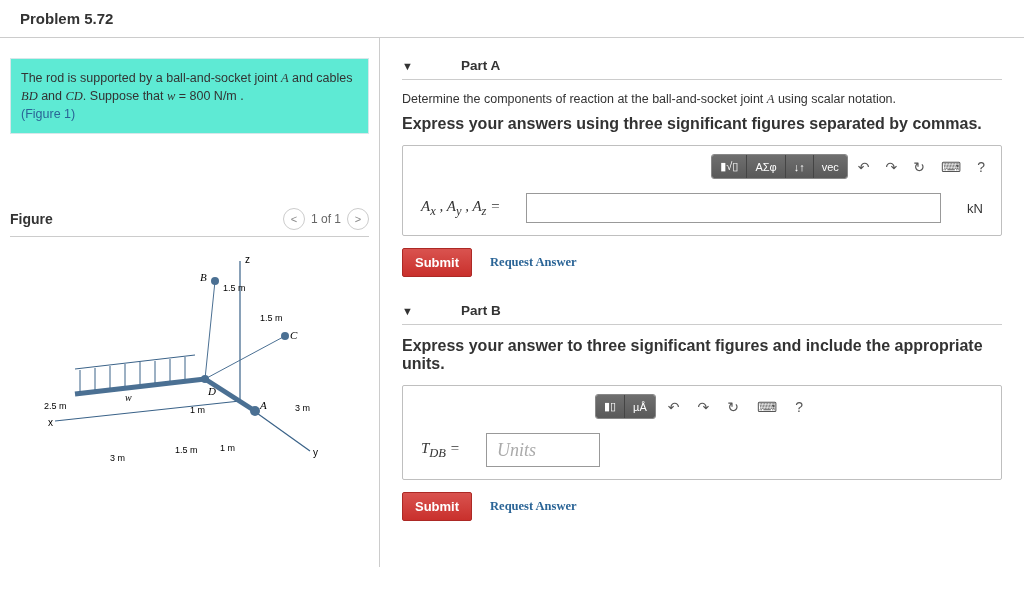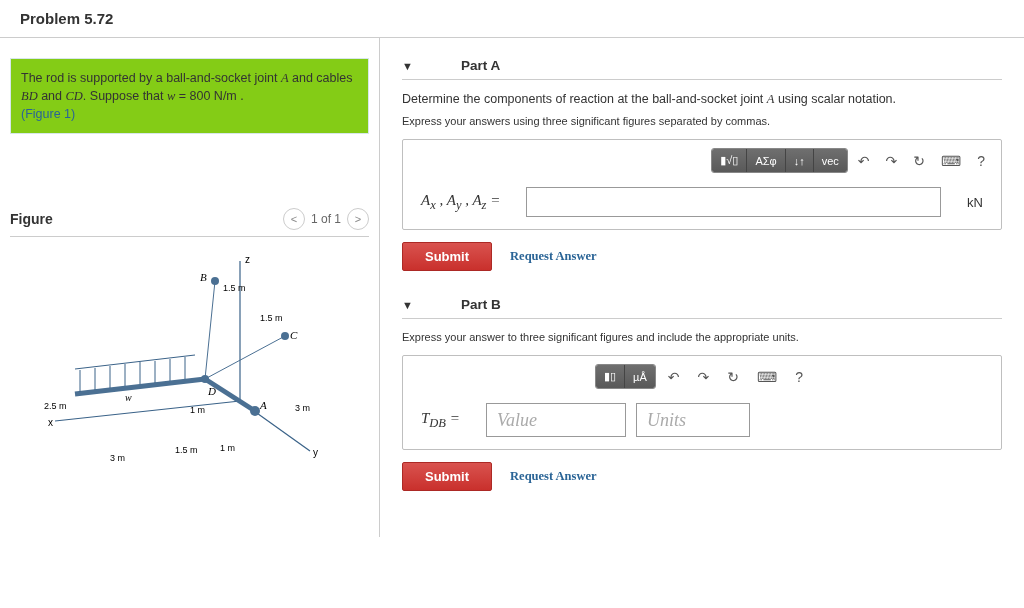--- a/index.html
+++ b/index.html
@@ -3,51 +3,51 @@
 <meta charset="utf-8">
 <style>
 * { box-sizing: border-box; margin: 0; padding: 0; }
 body { font-family: Arial, Helvetica, sans-serif; font-size: 13px; color: #333; background: #fff; }
 .italic { font-style: italic; font-family: 'Times New Roman', serif; }
 .header { padding: 10px 20px; border-bottom: 1px solid #ccc; }
 .header h2 { font-size: 15px; font-weight: bold; }
 .container { display: flex; }
 .leftcol { width: 380px; border-right: 1px solid #ccc; padding: 20px 10px 10px 10px; }
 .rightcol { flex: 1; padding: 20px 22px; }
-.problem-box { background: #84cc16; border: 1px solid #d7e7ea; padding: 10px; font-size: 12.5px; line-height: 1.45; }
+.problem-box { background: #5eead4; border: 1px solid #d7e7ea; padding: 10px; font-size: 12.5px; line-height: 1.45; }
 .problem-box a { color: #2a6496; text-decoration: none; }
 .figure-section { margin-top: 74px; }
 .figure-head { display: flex; align-items: center; justify-content: space-between; border-bottom: 1px solid #ccc; padding-bottom: 6px; }
 .figure-head h3 { font-size: 14px; font-weight: bold; }
 .pager { display: flex; align-items: center; gap: 6px; font-size: 12px; color: #666; }
 .pager .nav { width: 22px; height: 22px; border: 1px solid #ccc; border-radius: 50%; display: flex; align-items: center; justify-content: center; color: #888; cursor: pointer; font-size: 11px; }
 .figure-img { padding: 14px 0 0 20px; }
 .figure-svg { width: 300px; height: 220px; }
 .part { margin-bottom: 26px; }
 .part-head { display: flex; align-items: center; gap: 8px; border-bottom: 1px solid #ccc; padding-bottom: 6px; margin-bottom: 12px; }
 .part-head .caret { font-size: 11px; }
 .part-head .ptitle { font-weight: bold; font-size: 13.5px; margin-left: 40px; }
 .prompt { margin: 6px 0 8px; font-size: 12.5px; }
-.instruct { font-weight: normal; font-size: 11px; margin-bottom: 12px; }
+.instruct { font-weight: bold; font-size: 16px; margin-bottom: 12px; }
 .answer-box { border: 1px solid #bfbfbf; border-radius: 2px; padding: 8px 10px 12px; }
 .toolbar { display: flex; justify-content: flex-end; gap: 4px; margin-bottom: 14px; align-items: center; }
 .tb-grp { display: flex; border: 1px solid #888; border-radius: 3px; overflow: hidden; }
 .tb-btn { background: linear-gradient(#6f6f6f,#595959); color: #fff; font-size: 11px; padding: 5px 8px; border-right: 1px solid #444; cursor: pointer; display: flex; align-items: center; }
 .tb-btn:last-child { border-right: none; text-align: center; }
 .tb-plain { color: #555; font-size: 14px; padding: 4px 6px; cursor: pointer; }
 .input-row { display: flex; align-items: center; gap: 26px; padding: 0 8px; }
 .varlabel { font-family: 'Times New Roman', serif; font-style: italic; font-size: 15px; }
 .ans-input { flex: 1; height: 30px; border: 1px solid #999; padding: 0 6px; font-size: 14px; }
 .unit { font-size: 13px; }
 .val-units { display: flex; gap: 10px; align-items: center; }
 .val-input, .unit-input { height: 34px; border: 1px solid #999; background: #fff; color: #aaa; font-family: 'Times New Roman', serif; font-style: italic; font-size: 18px; padding: 0 10px; display: flex; align-items: center; }
 .val-input { width: 140px; }
 .unit-input { width: 114px; }
 .submit-row { margin-top: 12px; display: flex; align-items: center; gap: 18px; }
-.submit-btn { background: linear-gradient(#d9534f,#c9302c); color: #fff; border: 1px solid #ac2925; padding: 6px 22px; font-size: 13px; font-weight: bold; border-radius: 2px; cursor: pointer; }
+.submit-btn { background: linear-gradient(#d9534f,#c9302c); color: #fff; border: 1px solid #ac2925; padding: 6px 12px; font-size: 13px; font-weight: bold; border-radius: 2px; cursor: pointer; }
 .req-answer { color: #2a6496; font-weight: bold; font-size: 12.5px; text-decoration: none; cursor: pointer; font-family: Liberation Serif, serif; }
 .toolbar2 { display:flex; justify-content:center; gap:6px; margin-bottom:14px; align-items:center;}
 </style>
 </head>
 <body>
 
 <div class="header">
   <h2>Problem 5.72</h2>
 </div>
 
@@ -166,21 +166,20 @@
           </div>
           <span class="tb-plain">↶</span>
           <span class="tb-plain">↷</span>
           <span class="tb-plain">↻</span>
           <span class="tb-plain">⌨</span>
           <span class="tb-plain">?</span>
         </div>
         <div class="input-row">
           <span class="varlabel"><i>T<sub>DB</sub></i>  =</span>
           <div class="val-units">
-            <div class="val-input">Value</div>
             <div class="unit-input">Units</div>
           </div>
         </div>
       </div>
       <div class="submit-row">
         <button class="submit-btn">Submit</button>
         <a class="req-answer">Request Answer</a>
       </div>
     </div>
   </div>

